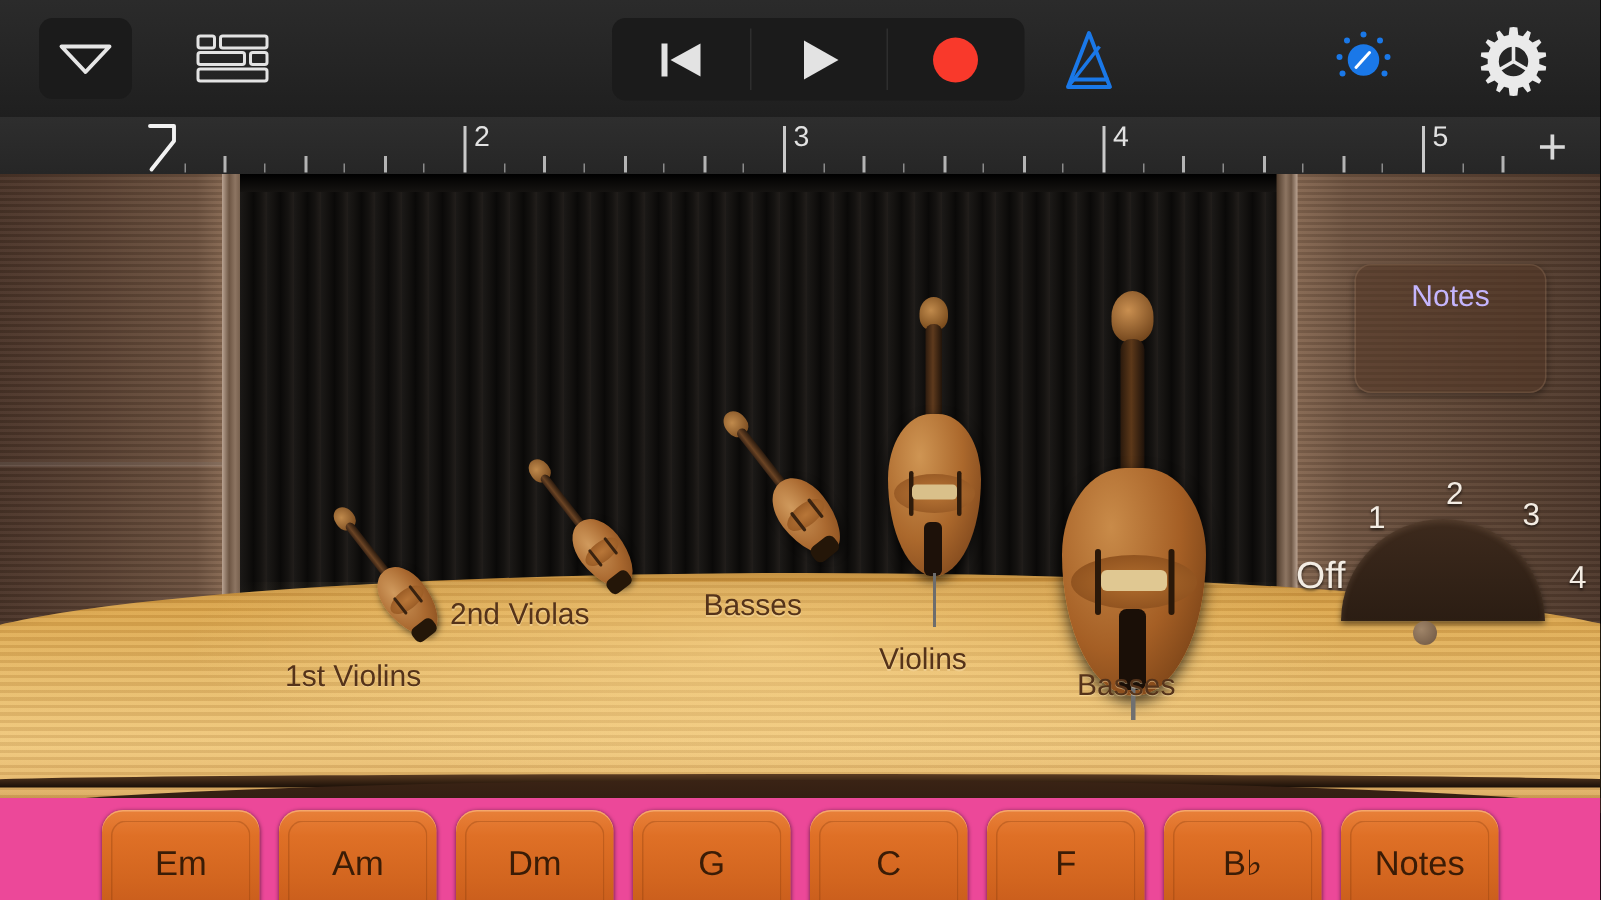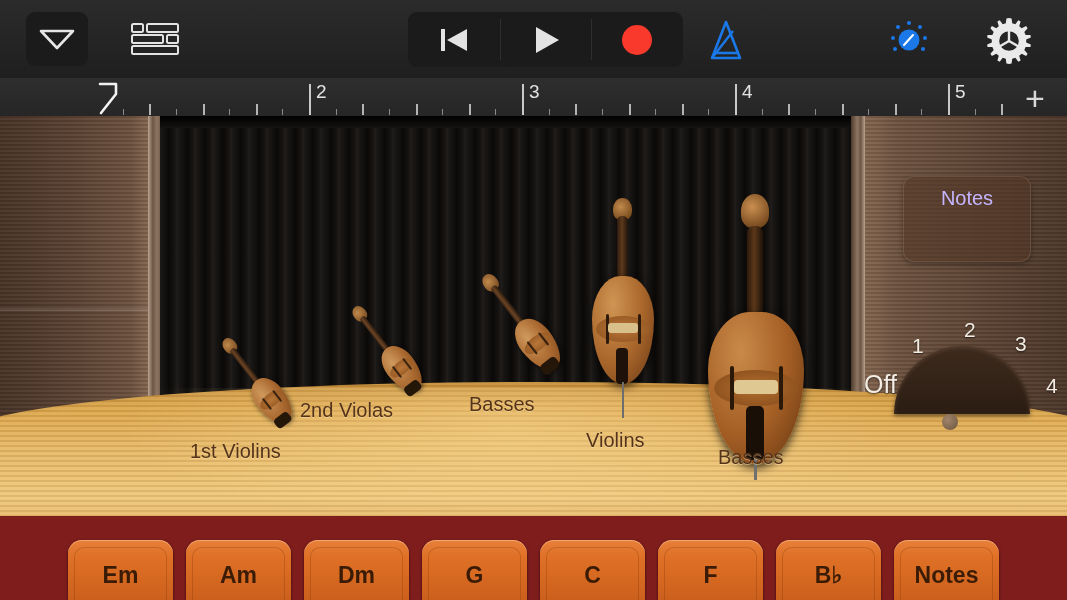--- a/index.html
+++ b/index.html
@@ -180,21 +180,21 @@
     box-shadow:inset 0 2px 4px rgba(255,210,170,.13),0 2px 4px rgba(0,0,0,.5);}
   .dial-dot{position:absolute;left:48px;top:68px;width:16px;height:16px;border-radius:50%;
     background:radial-gradient(circle at 35% 35%,#a08569,#6c5440);}
   .dial-lab{position:absolute;font-size:21px;color:#f3ece3;
     text-shadow:0 1px 2px rgba(0,0,0,.65);}
   .dial-lab.off{font-size:25px;}
   .dial-title{position:absolute;left:0;top:100px;width:200px;text-align:center;
     font-size:21px;color:#f6efe6;text-shadow:0 1px 2px rgba(0,0,0,.6);}
 
   
-  .chords{position:absolute;left:0;bottom:0;width:1067px;height:84px;background:#7f1d1d;font-weight:bold;}
+  .chords{position:absolute;left:0;bottom:0;width:1067px;height:68px;background:#ec4899;}
   .chord{position:absolute;bottom:-18px;width:105px;height:78px;
     background:linear-gradient(180deg,#e8803a 0%,#df7026 22%,#d2651f 60%,#c2571a 100%);
     border-radius:14px 14px 6px 6px;
     box-shadow:inset 0 1px 0 rgba(255,200,150,.55),0 1px 3px rgba(0,0,0,.6);}
   .chord:after{content:"";position:absolute;left:6px;right:6px;top:7px;bottom:0;
     border-radius:10px 10px 4px 4px;border:1px solid rgba(120,50,10,.28);
     border-bottom:none;}
   .chord-lab{position:absolute;left:0;right:0;top:22px;text-align:center;
     font-size:23px;color:#3a1c06;font-family:"Liberation Sans",sans-serif;}
 </style>

